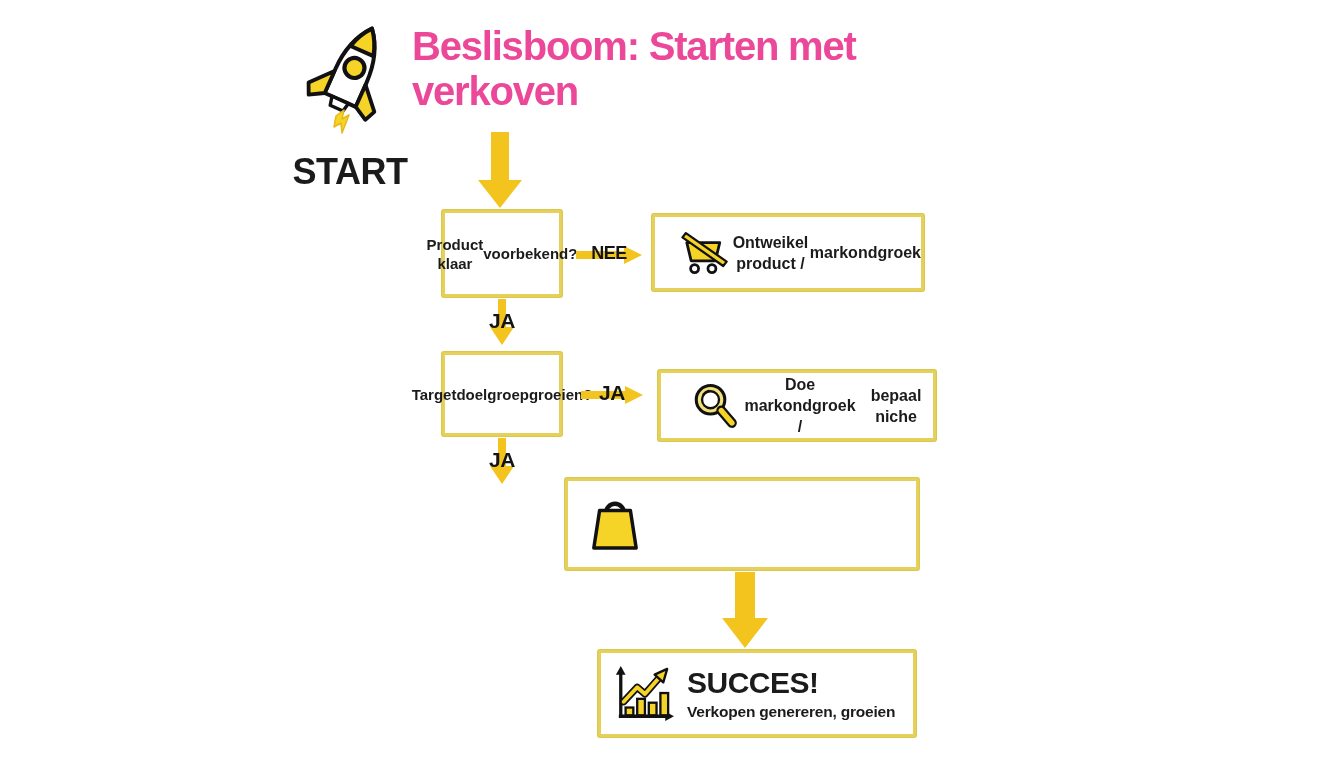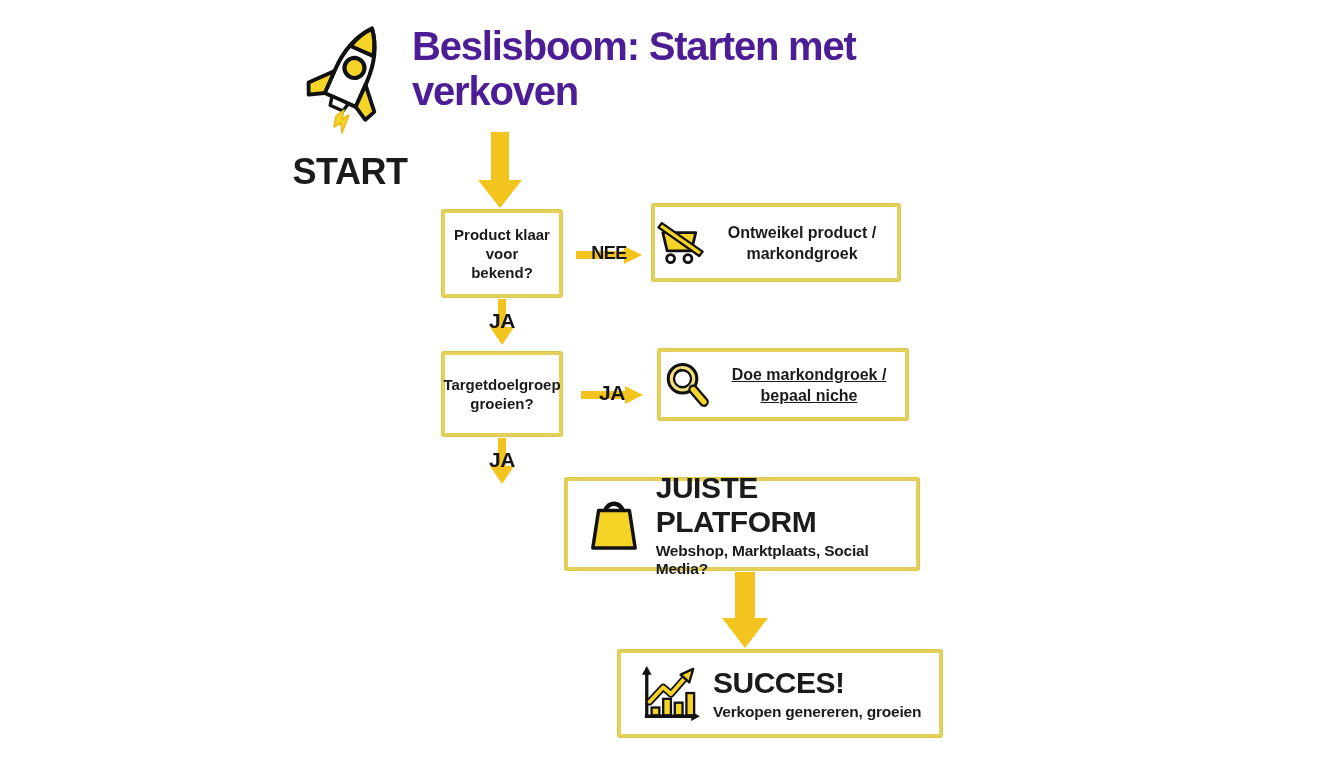--- a/index.html
+++ b/index.html
@@ -1,23 +1,23 @@
 <!DOCTYPE html>
 <html><head>
 <meta charset="utf-8">
 <style>
   html,body{margin:0;padding:0;background:#ffffff;}
   .canvas{position:relative;width:1344px;height:768px;background:#ffffff;overflow:hidden;
           font-family:"Liberation Sans","DejaVu Sans",sans-serif;color:#1b1b1b;}
   .abs{position:absolute;}
-  .title{font-size:40px;line-height:45px;font-weight:800;letter-spacing:-1.2px;color:#4c1d95;}
+  .title{font-size:40px;line-height:45px;font-weight:800;letter-spacing:-1.2px;color:#ec4899;}
   .start{font-size:36px;font-weight:800;letter-spacing:-0.5px;text-align:center;}
   .box{position:absolute;background:#ffffff;border:3px solid #e4d05a;border-radius:2px;
        box-shadow:0 0 0 1px #d9c84b;display:flex;align-items:center;justify-content:center;}
-  .box .textcol{display:flex;flex-direction:column;align-items:center;justify-content:center;flex:1;}
+  .box .textcol{display:flex;align-items:center;justify-content:center;flex:1;}
   .qtext{font-size:15px;font-weight:700;line-height:19px;text-align:center;}
   .atext{font-size:16px;font-weight:700;line-height:21px;text-align:center;}
   .bigtitle{font-size:30px;font-weight:800;letter-spacing:-0.5px;line-height:34px;}
   .subtitle{font-size:15.5px;font-weight:700;letter-spacing:-0.2px;margin-top:3px;}
   .branch{position:absolute;text-align:right;}
   .branch .lbl{position:absolute;left:50%;top:50%;transform:translate(-50%,-54%);
                font-weight:800;color:#141414;white-space:nowrap;}
   .lbl-h{font-size:18px;letter-spacing:-0.5px;}
   .lbl-v{font-size:21px;letter-spacing:-0.5px;}
   .iconwrap{display:flex;align-items:center;justify-content:center;}
@@ -63,21 +63,21 @@
     </div>
   </div>
 
   <div class="branch" style="left:576px;top:240px;width:66px;height:28px;">
     <svg class="abs" style="left:0;top:6px;" width="66" height="18" viewBox="0 0 66 18">
       <polygon points="0,5 48,5 48,0 66,9 48,18 48,13 0,13" fill="#f2c41d"></polygon>
     </svg>
     <span class="lbl lbl-h">NEE</span>
   </div>
 
-  <div class="box" style="left:652px;top:204px;width:242px;height:71px;padding-left:0;">
+  <div class="box" style="left:652px;top:214px;width:242px;height:71px;padding-left:24px;">
     <div class="iconwrap" style="width:52px;">
       <svg width="52" height="48" viewBox="0 0 60 54">
         <polygon points="9,15 47,15 42,36 14,36" fill="#f5d327" stroke="#111" stroke-width="3.2" stroke-linejoin="round"></polygon>
         <polygon points="4,9 8,4 55,37 51,42" fill="#f5d327" stroke="#111" stroke-width="2.6" stroke-linejoin="round"></polygon>
         <circle cx="18" cy="45" r="4.6" fill="#fff" stroke="#111" stroke-width="3.2"></circle>
         <circle cx="38" cy="45" r="4.6" fill="#fff" stroke="#111" stroke-width="3.2"></circle>
       </svg>
     </div>
     <div class="textcol">
       <div class="atext">Ontweikel product /</div>
@@ -99,21 +99,21 @@
     </div>
   </div>
 
   <div class="branch" style="left:581px;top:380px;width:62px;height:28px;">
     <svg class="abs" style="left:0;top:6px;" width="62" height="18" viewBox="0 0 62 18">
       <polygon points="0,5 44,5 44,0 62,9 44,18 44,13 0,13" fill="#f2c41d"></polygon>
     </svg>
     <span class="lbl lbl-v">JA</span>
   </div>
 
-  <div class="box" style="left:658px;top:349px;width:244px;height:65px;padding-left:0;text-decoration:underline;">
+  <div class="box" style="left:658px;top:370px;width:244px;height:65px;padding-left:28px;">
     <div class="iconwrap" style="width:52px;">
       <svg width="50" height="52" viewBox="0 0 56 58">
         <circle cx="23" cy="22" r="16" fill="#f2e07a" stroke="#111" stroke-width="3.4"></circle>
         <circle cx="23" cy="22" r="9.5" fill="#ffffff" stroke="#111" stroke-width="2.6"></circle>
         <path d="M15 16 A 10 10 0 0 1 21 12" stroke="#111" stroke-width="2.6" fill="none" stroke-linecap="round"></path>
         <line x1="35" y1="34" x2="47" y2="48" stroke="#111" stroke-width="11" stroke-linecap="round"></line>
         <line x1="35" y1="34" x2="47" y2="48" stroke="#f5d327" stroke-width="6" stroke-linecap="round"></line>
       </svg>
     </div>
     <div class="textcol">
@@ -129,33 +129,29 @@
     <span class="lbl lbl-v">JA</span>
   </div>
 
   <div class="box" style="left:565px;top:478px;width:332px;height:86px;padding-left:16px;justify-content:flex-start;">
     <div class="iconwrap" style="width:62px;">
       <svg width="52" height="62" viewBox="0 0 54 62">
         <path d="M17 22 C17 6 37 6 37 22" fill="none" stroke="#111" stroke-width="4.6"></path>
         <path d="M11 17 L43 17 L49 56 L5 56 Z" fill="#f5d327" stroke="#111" stroke-width="3.6" stroke-linejoin="round"></path>
       </svg>
     </div>
-    <div style="display:flex;flex-direction:column;margin-left:12px;">
-      <div class="bigtitle">JUISTE PLATFORM</div>
-      <div class="subtitle">Webshop, Marktplaats, Social Media?</div>
-    </div>
   </div>
 
   <div class="abs" style="left:721px;top:572px;">
     <svg width="48" height="76" viewBox="0 0 48 76">
       <polygon points="14,0 34,0 34,46 47,46 24,76 1,46 14,46" fill="#f2c41d"></polygon>
     </svg>
   </div>
 
-  <div class="box" style="left:618px;top:650px;width:304px;height:81px;padding-left:14px;justify-content:flex-start;">
+  <div class="box" style="left:598px;top:650px;width:304px;height:81px;padding-left:8px;justify-content:flex-start;">
     <div class="iconwrap" style="width:68px;">
       <svg width="64" height="58" viewBox="0 0 66 60">
         <line x1="10" y1="8" x2="10" y2="54" stroke="#111" stroke-width="3.4"></line>
         <polygon points="10,1 5,10 15,10" fill="#111"></polygon>
         <line x1="8" y1="53" x2="58" y2="53" stroke="#111" stroke-width="3.4"></line>
         <polygon points="65,53 56,48 56,58" fill="#111"></polygon>
         <rect x="15" y="44" width="8" height="8" fill="#f5d327" stroke="#111" stroke-width="2.4"></rect>
         <rect x="27" y="35" width="8" height="17" fill="#f5d327" stroke="#111" stroke-width="2.4"></rect>
         <rect x="39" y="39" width="8" height="13" fill="#f5d327" stroke="#111" stroke-width="2.4"></rect>
         <rect x="51" y="29" width="8" height="23" fill="#f5d327" stroke="#111" stroke-width="2.4"></rect>

